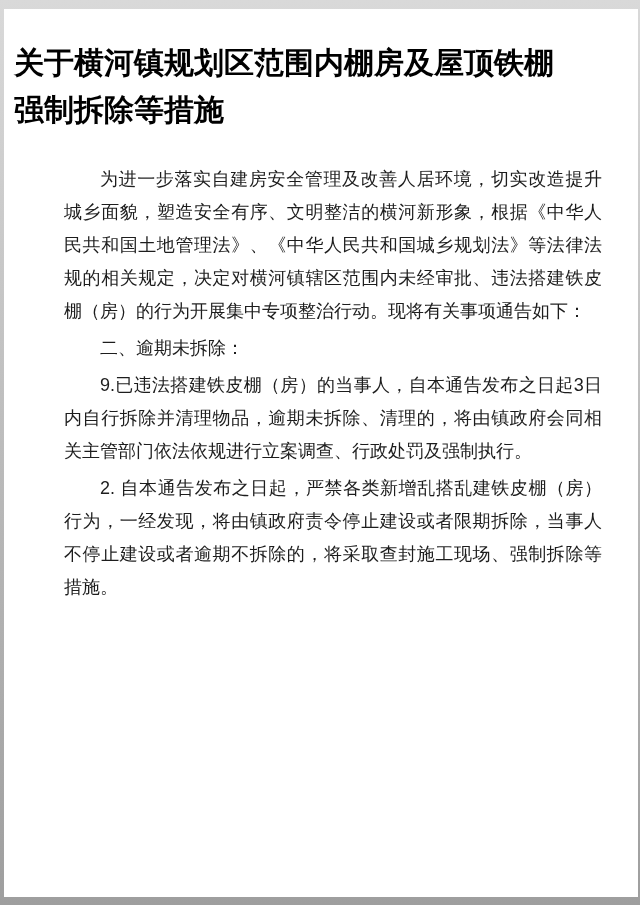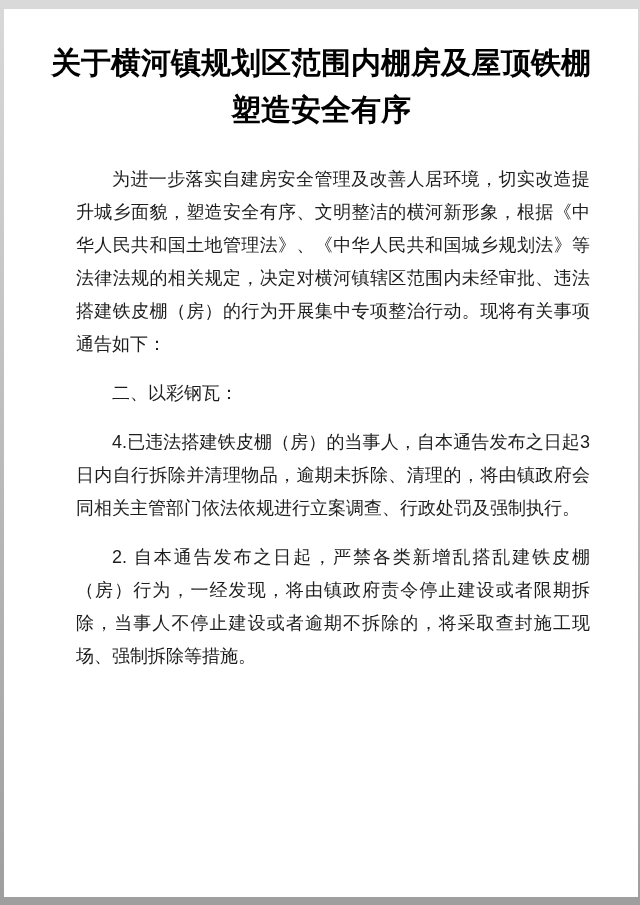--- a/index.html
+++ b/index.html
@@ -17,51 +17,51 @@
   .page {
     position: absolute;
     top: 9px;
     left: 4px;
     right: 2px;
     bottom: 8px;
     background: var(--page_bg, #ffffff);
   }
   .title {
     margin: 30px 10px 0 10px;
-    text-align: center;
+    text-align: left;
     font-weight: bold;
     font-size: 30px;
     line-height: 47px;
     color: var(--title_text, #000000);
   }
   .title-line {
     display: block;
     white-space: nowrap;
   }
   .notice-body {
     margin: 30px 32px 0 56px;
     font-size: 18px;
     line-height: 33px;
     color: var(--body_text, #1d1d1d);
     text-align: justify;
     text-justify: inter-ideograph;
   }
   .notice-body p {
-    margin: 16px;
+    margin: 4px;
     padding: 0;
     text-indent: 2em;
   }
 </style>
 </head>
 <body style="--page_bg: #ffffff; --title_text: #000000; --body_text: #1d1d1d; --backdrop_top: #d9d9d9; --backdrop_bottom: #9e9e9e;">
 
 <div class="page">
   <h1 class="title">
     <span class="title-line">关于横河镇规划区范围内棚房及屋顶铁棚</span>
-    <span class="title-line">塑造安全有序</span>
+    <span class="title-line">强制拆除等措施</span>
   </h1>
   <div class="notice-body">
     <p>为进一步落实自建房安全管理及改善人居环境，切实改造提升城乡面貌，塑造安全有序、文明整洁的横河新形象，根据《中华人民共和国土地管理法》、《中华人民共和国城乡规划法》等法律法规的相关规定，决定对横河镇辖区范围内未经审批、违法搭建铁皮棚（房）的行为开展集中专项整治行动。现将有关事项通告如下：</p>
-    <p>二、以彩钢瓦：</p>
-    <p>4.已违法搭建铁皮棚（房）的当事人，自本通告发布之日起3日内自行拆除并清理物品，逾期未拆除、清理的，将由镇政府会同相关主管部门依法依规进行立案调查、行政处罚及强制执行。</p>
+    <p>二、逾期未拆除：</p>
+    <p>9.已违法搭建铁皮棚（房）的当事人，自本通告发布之日起3日内自行拆除并清理物品，逾期未拆除、清理的，将由镇政府会同相关主管部门依法依规进行立案调查、行政处罚及强制执行。</p>
     <p>2. 自本通告发布之日起，严禁各类新增乱搭乱建铁皮棚（房）行为，一经发现，将由镇政府责令停止建设或者限期拆除，当事人不停止建设或者逾期不拆除的，将采取查封施工现场、强制拆除等措施。</p>
   </div>
 </div>
 
 </body></html>

